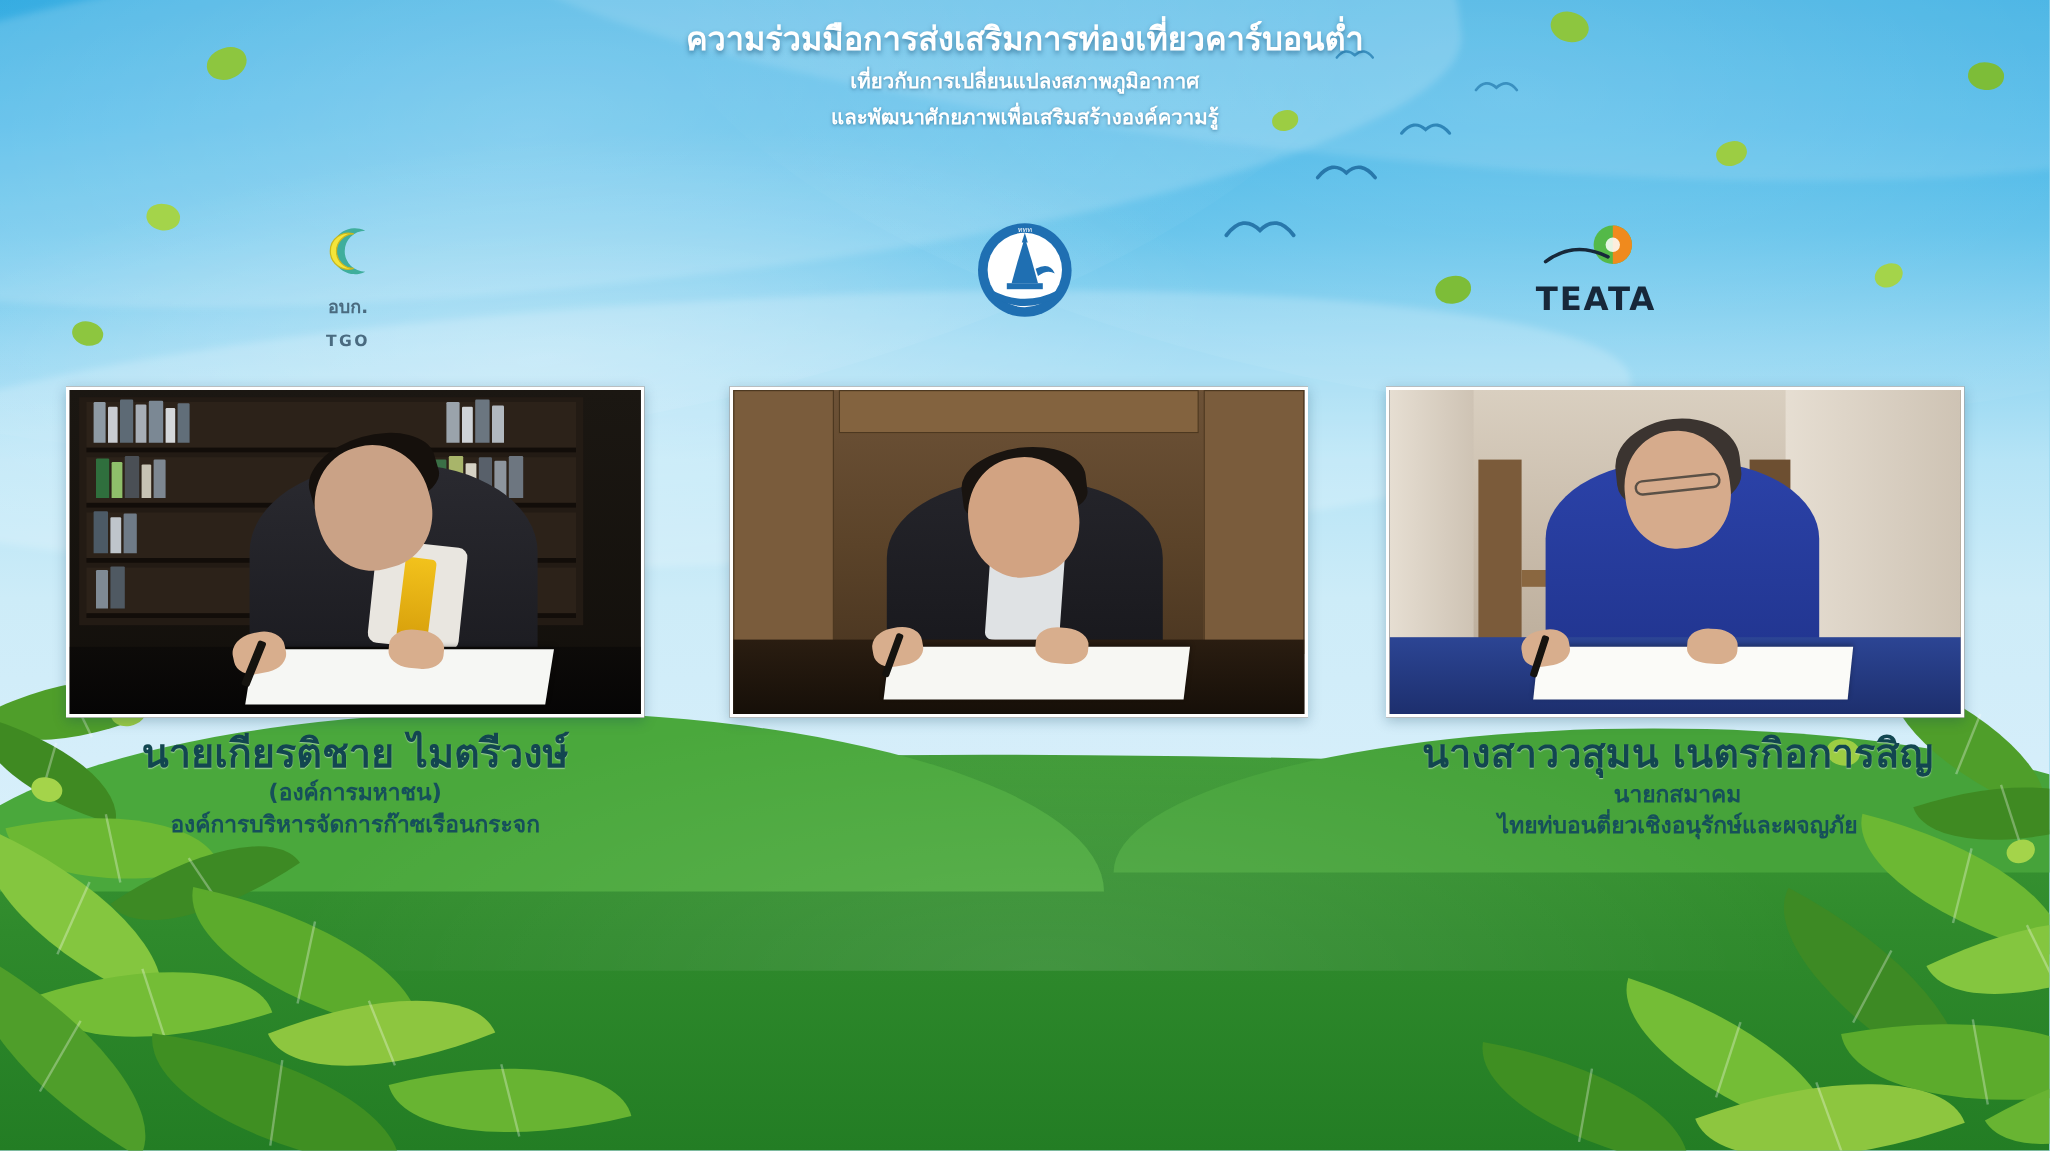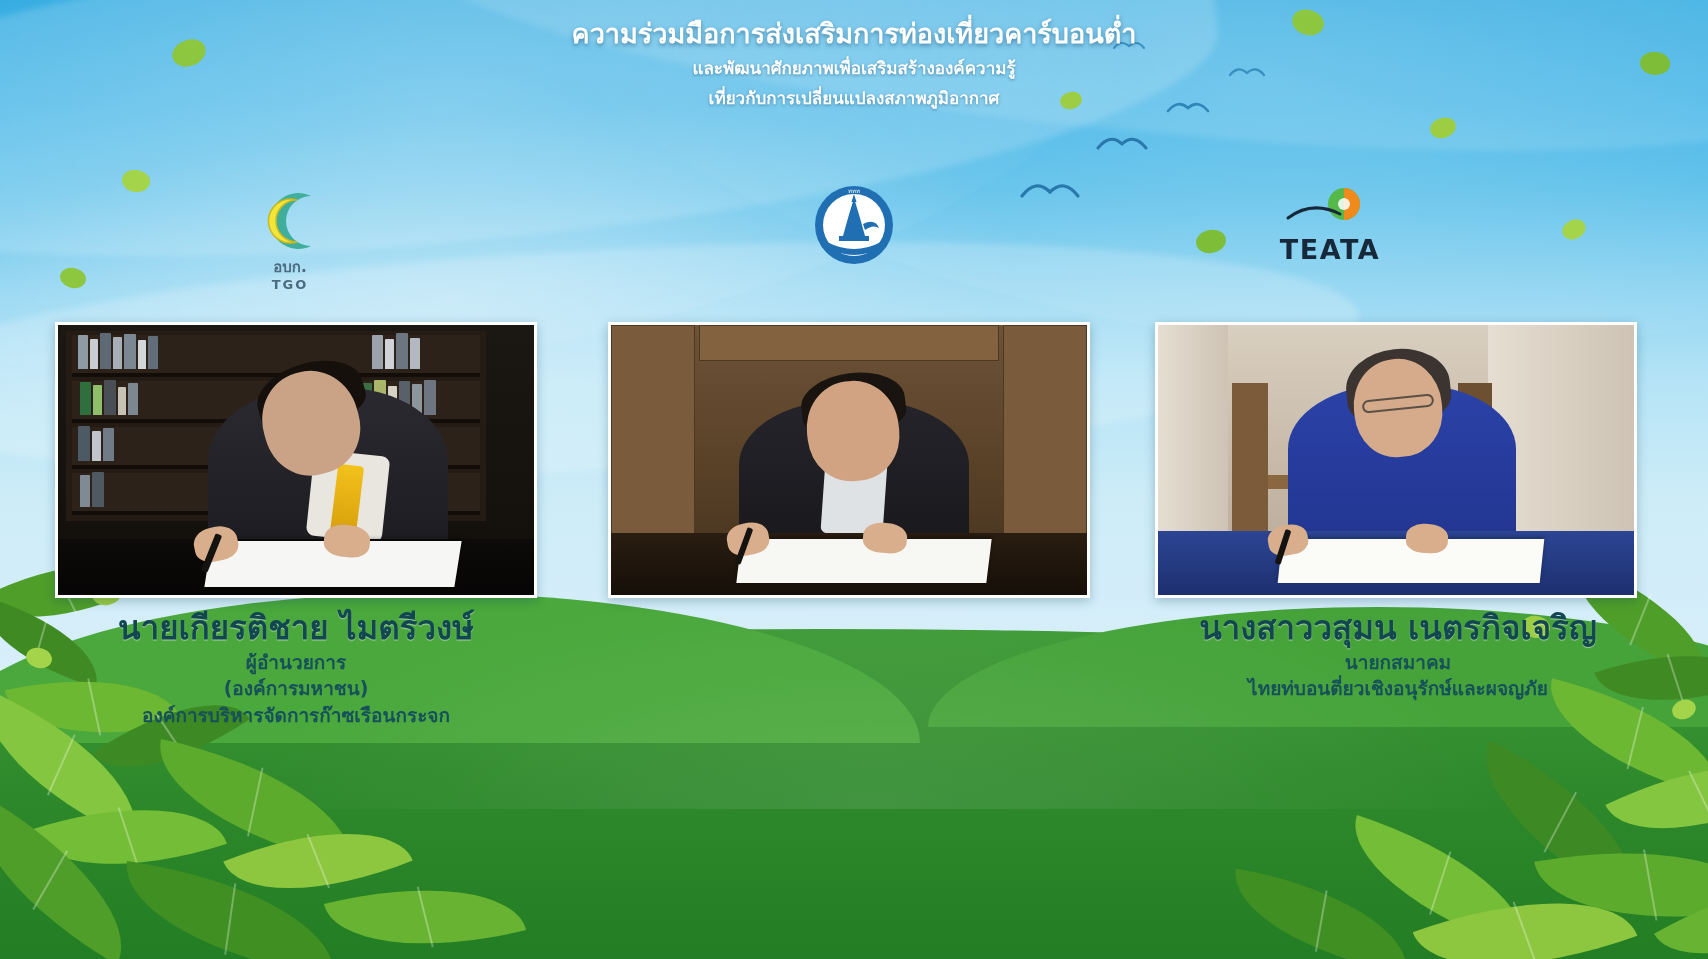--- a/index.html
+++ b/index.html
@@ -134,21 +134,21 @@
     align-items:center; justify-content:flex-start;
   }
   .logo-tgo  { left:180px; }
   .logo-tat  { left:744px; }
   .logo-teata{ left:1220px; }
 
   .logo-cap {
     font-family:"DejaVu Sans","Liberation Sans",sans-serif;
     font-weight:bold;
     color:#2c4f68;
-    margin-top:2px;
+    margin-top:14px;
   }
 
   
   .tiles {
     position:absolute; left:0; top:322px; width:1708px; height:280px; z-index:5;
   }
   .tile {
     position:absolute; top:0;
     width:482px; height:276px;
     background:#0a0a0a;
@@ -337,22 +337,22 @@
       </svg>
   </div>
   <div class="bird" style="left:1112px; top:36px;">
     <svg width="34" height="16" viewBox="0 0 34 16">
         <path d="M2 12 Q9 3 17 10 Q25 3 32 12" fill="none" stroke="#3a90c0" stroke-width="2.1" stroke-linecap="round"></path>
       </svg>
   </div>
 
   <div class="titles">
     <div class="title-sub1">ความร่วมมือการส่งเสริมการท่องเที่ยวคาร์บอนต่ำ</div>
+    <div class="title-sub2">เที่ยวกับการเปลี่ยนแปลงสภาพภูมิอากาศ</div>
     <div class="title-sub2">และพัฒนาศักยภาพเพื่อเสริมสร้างองค์ความรู้</div>
-    <div class="title-sub2">เที่ยวกับการเปลี่ยนแปลงสภาพภูมิอากาศ</div>
   </div>
 
   <div class="logo-row">
 
     <div class="logo-slot logo-tgo">
       <svg width="78" height="74" viewBox="0 0 78 74">
         <path d="M60 12 A28 28 0 1 0 60 62 A22 22 0 1 1 60 12 Z" fill="#3fae9c"></path>
         <path d="M46 16 A22 22 0 1 0 46 58 A17 17 0 1 1 46 16 Z" fill="#f4e53a" stroke="#c9b81f" stroke-width="1.5"></path>
       </svg>
       <div class="logo-cap" style="font-size:15px; color:#4a6b80; line-height:1.05;">อบก.</div>
@@ -482,26 +482,25 @@
         <div class="hand" style="left:110px; bottom:40px; width:40px; height:30px; transform:rotate(-10deg);"></div>
         <div class="pen" style="left:122px; bottom:30px; width:6px; height:36px; transform:rotate(18deg);"></div>
         <div class="hand" style="left:248px; bottom:42px; width:42px; height:29px; transform:rotate(4deg);"></div>
       </div>
     </div>
   </div>
 
   <div class="captions">
     <div class="caption cap-1">
       <div class="cap-name">นายเกียรติชาย ไมตรีวงษ์</div>
-      <div class="cap-role">ผู้อำนวยการ</div>
       <div class="cap-org">(องค์การมหาชน)</div>
       <div class="cap-org">องค์การบริหารจัดการก๊าซเรือนกระจก</div>
     </div>
     <div class="caption cap-3">
-      <div class="cap-name">นางสาววสุมน เนตรกิจเจริญ</div>
+      <div class="cap-name">นางสาววสุมน เนตรกิอการสิญ</div>
       <div class="cap-role">นายกสมาคม</div>
       <div class="cap-org">ไทยท่บอนตี่ยวเชิงอนุรักษ์และผจญภัย</div>
     </div>
   </div>
 
   <div class="ground"></div>
   <div class="ground-hi"></div>
 
   <div class="leaf" style="left:-10px;  top:560px; width:150px; height:62px;  background:#4f9e2a; transform:rotate(-26deg);"></div>
   <div class="leaf" style="left:-26px;  top:614px; width:132px; height:56px;  background:#3f8a22; transform:rotate(16deg);"></div>

